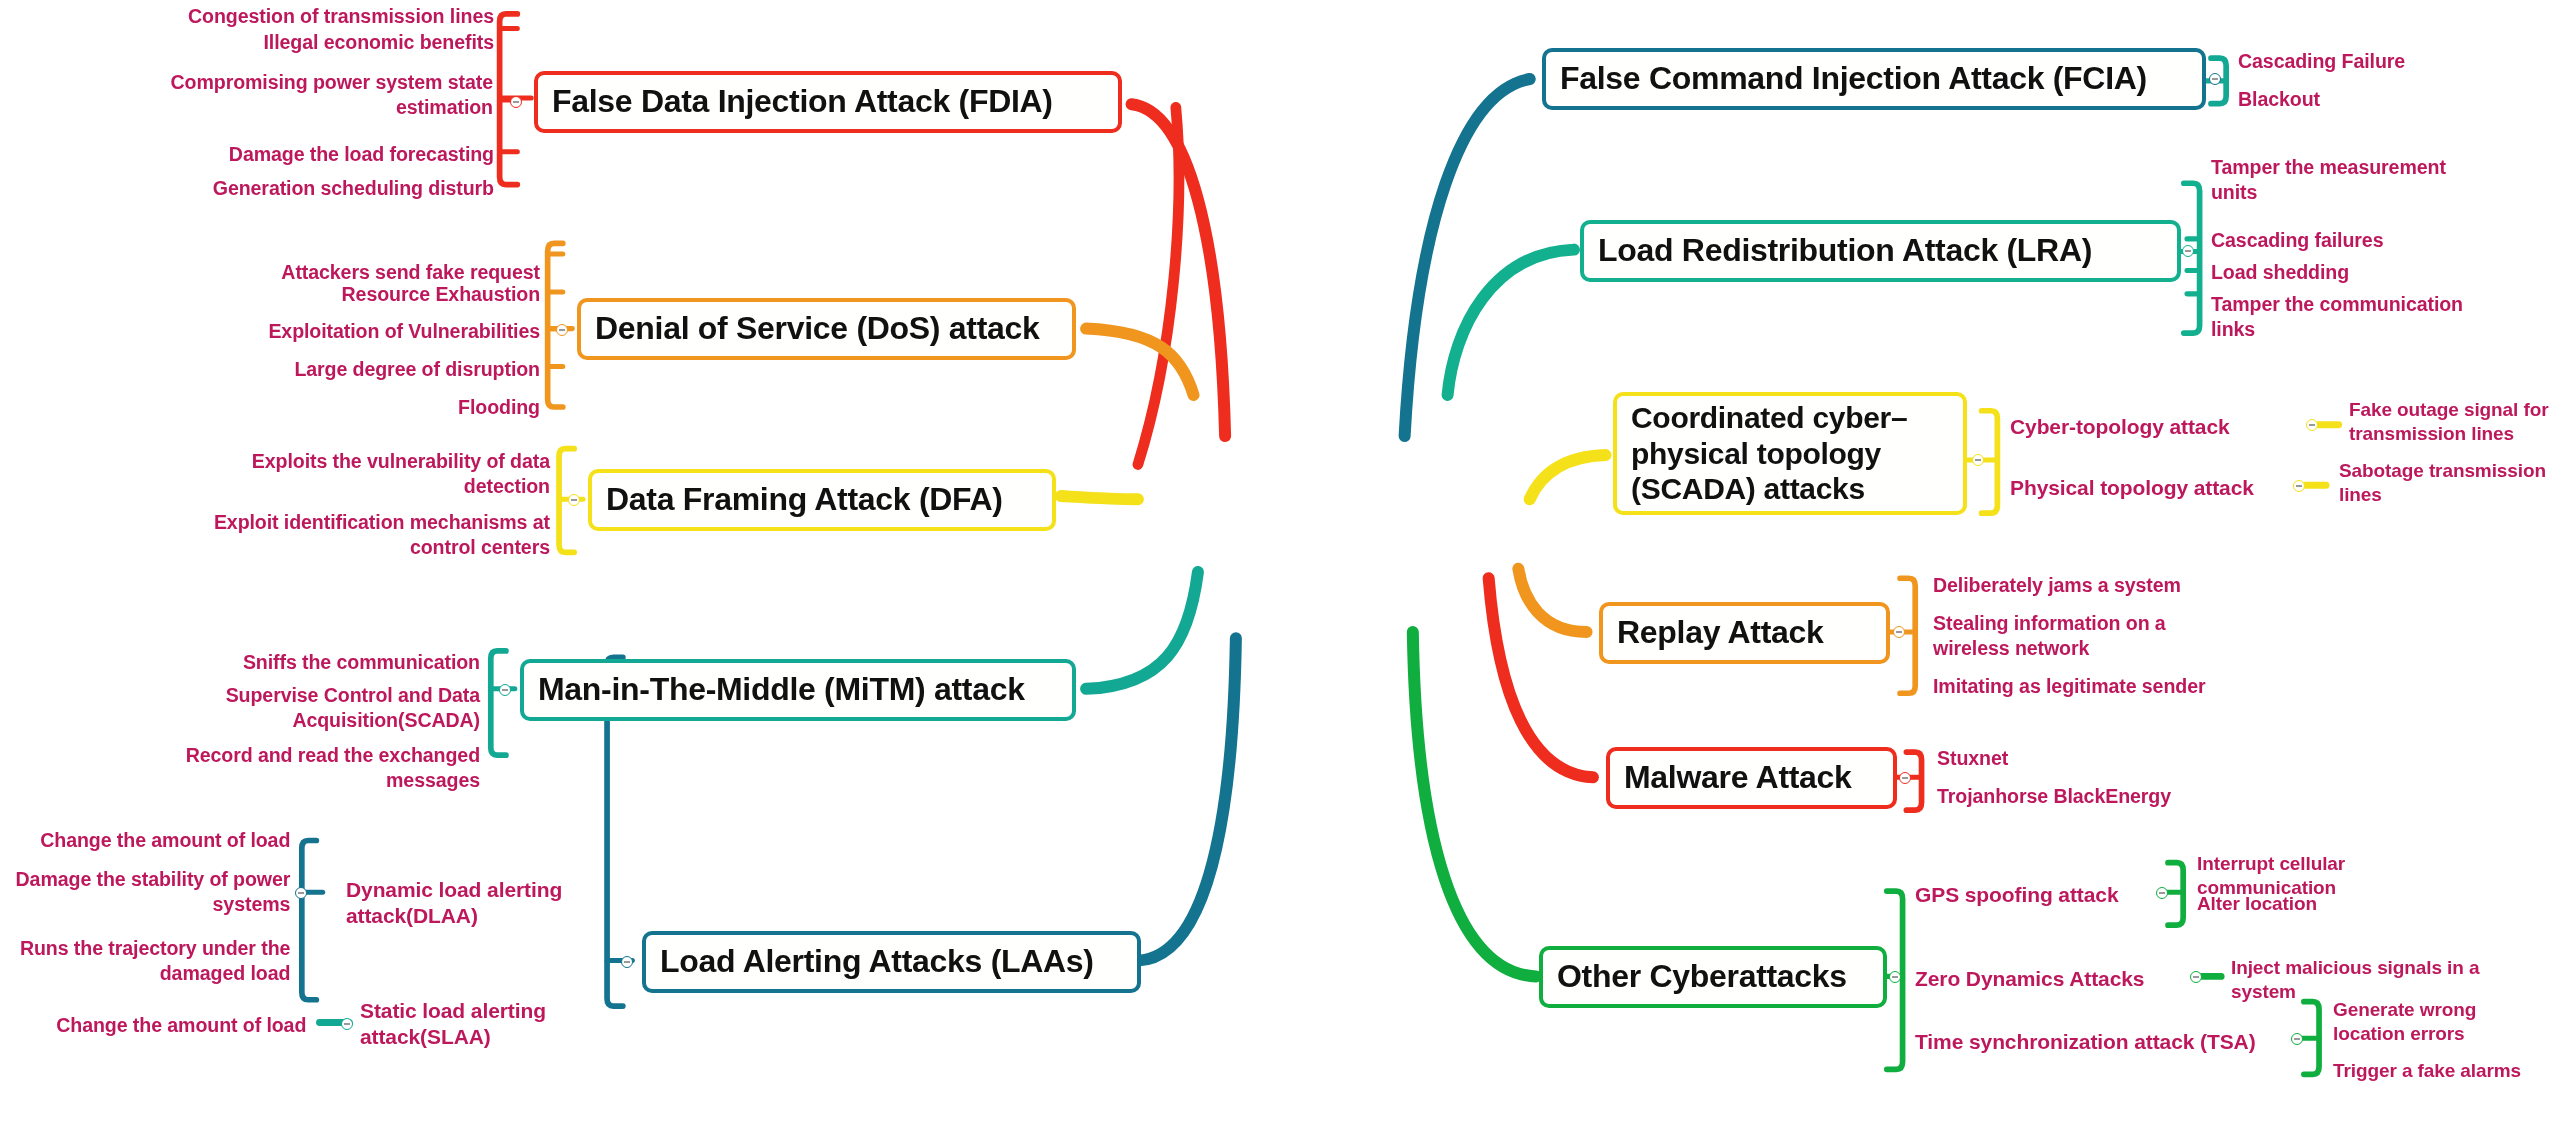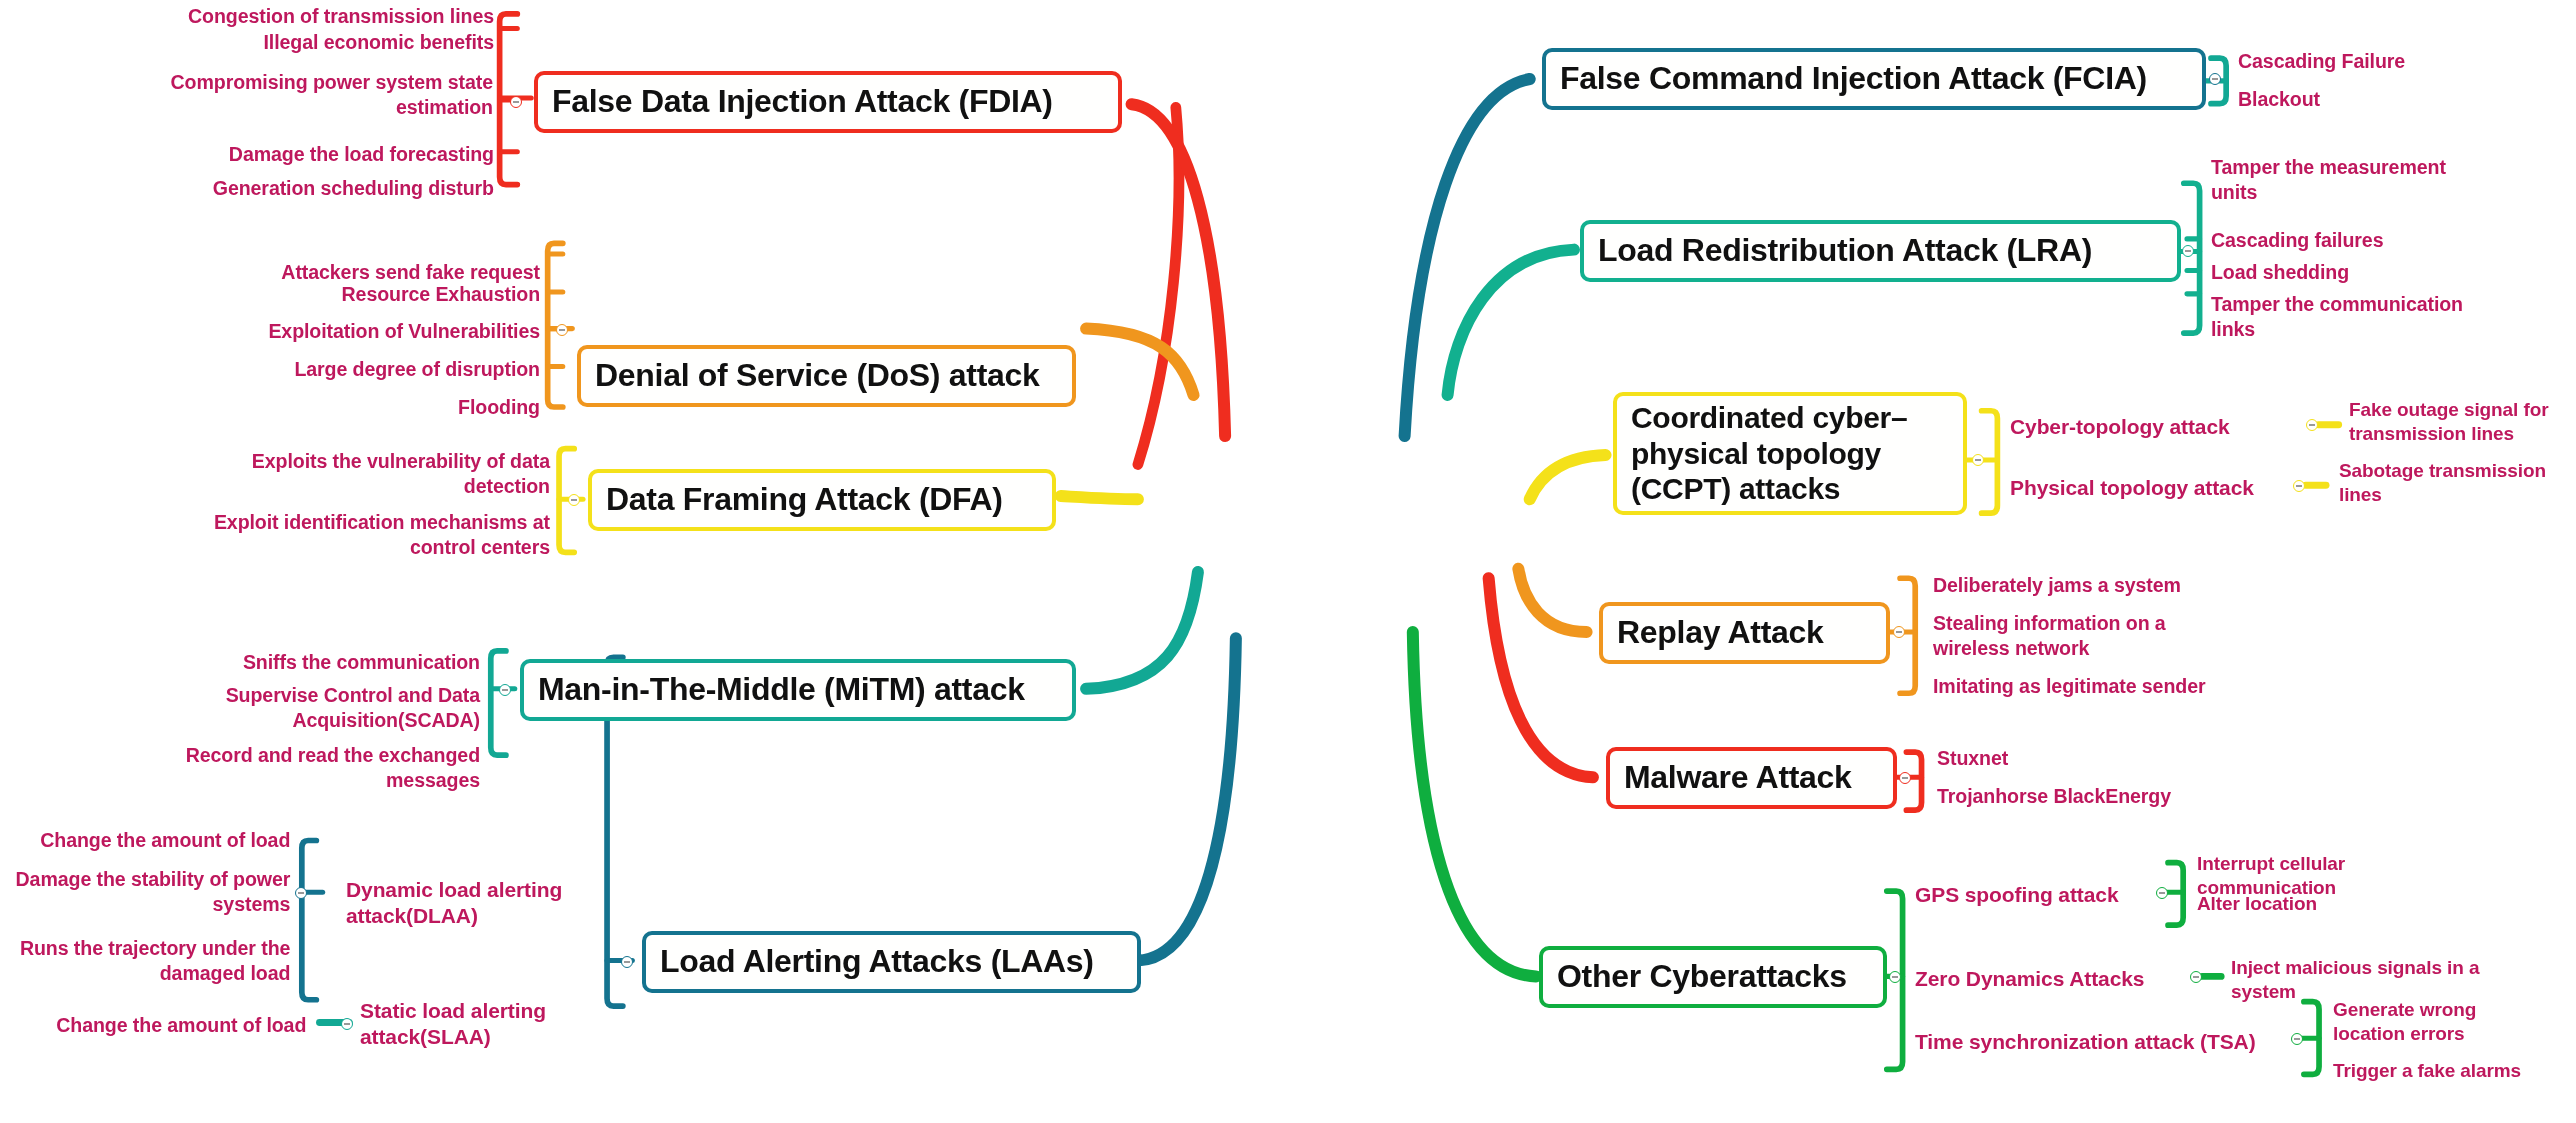--- a/index.html
+++ b/index.html
@@ -123,21 +123,21 @@
     <span>False Data Injection Attack (FDIA)</span>
   </div>
   <div class="dot" style="left:510px;top:96px;border-color:#ef2d1f;"></div>
 
   <div class="leaf r" style="left:89px;top:3.8px;width:405px;">Congestion of transmission lines</div>
   <div class="leaf r" style="left:89px;top:30px;width:405px;">Illegal economic benefits</div>
   <div class="leaf r" style="left:126px;top:70px;width:367px;">Compromising power system state estimation</div>
   <div class="leaf r" style="left:89px;top:142px;width:405px;">Damage the load forecasting</div>
   <div class="leaf r" style="left:89px;top:176px;width:405px;">Generation scheduling disturb</div>
 
-  <div class="node l1" style="left:577px;top:298px;width:499px;height:62px;border-color:#f0961e;margin-top:47px;">
+  <div class="node l1" style="left:577px;top:298px;width:499px;height:62px;border-color:#f0961e;">
     <span>Denial of Service (DoS) attack</span>
   </div>
   <div class="dot" style="left:556px;top:324px;border-color:#f0961e;"></div>
 
   <div class="leaf r" style="left:133px;top:260px;width:407px;">Attackers send fake request</div>
   <div class="leaf r" style="left:133px;top:282px;width:407px;">Resource Exhaustion</div>
   <div class="leaf r" style="left:133px;top:319px;width:407px;">Exploitation of Vulnerabilities</div>
   <div class="leaf r" style="left:133px;top:357px;width:407px;">Large degree of disruption</div>
   <div class="leaf r" style="left:133px;top:395px;width:407px;">Flooding</div>
 
@@ -185,21 +185,21 @@
     <span>Load Redistribution Attack (LRA)</span>
   </div>
   <div class="dot" style="left:2182px;top:245px;border-color:#12b08f;"></div>
 
   <div class="leaf l" style="left:2211px;top:155px;width:266px;">Tamper the measurement units</div>
   <div class="leaf l" style="left:2211px;top:228px;width:291px;">Cascading failures</div>
   <div class="leaf l" style="left:2211px;top:260px;width:291px;">Load shedding</div>
   <div class="leaf l" style="left:2211px;top:292px;width:278px;">Tamper the communication links</div>
 
   <div class="node l1 multi" style="left:1613px;top:392px;width:354px;height:123px;border-color:#f4e11a;">
-    <span>Coordinated cyber–physical topology (CCPT) attacks</span>
+    <span>Coordinated cyber–physical topology (SCADA) attacks</span>
   </div>
   <div class="dot" style="left:1972px;top:454px;border-color:#f4e11a;"></div>
 
   <div class="leaf sub l" style="left:2010px;top:414px;width:297px;">Cyber-topology attack</div>
   <div class="dot" style="left:2306px;top:419px;border-color:#f4e11a;"></div>
   <div class="leaf sub l" style="left:2010px;top:475px;width:297px;">Physical topology attack</div>
   <div class="dot" style="left:2293px;top:480px;border-color:#f4e11a;"></div>
 
   <div class="leaf small l" style="left:2349px;top:398px;width:228px;">Fake outage signal for transmission lines</div>
   <div class="leaf small l" style="left:2339px;top:459px;width:209px;">Sabotage transmission lines</div>

